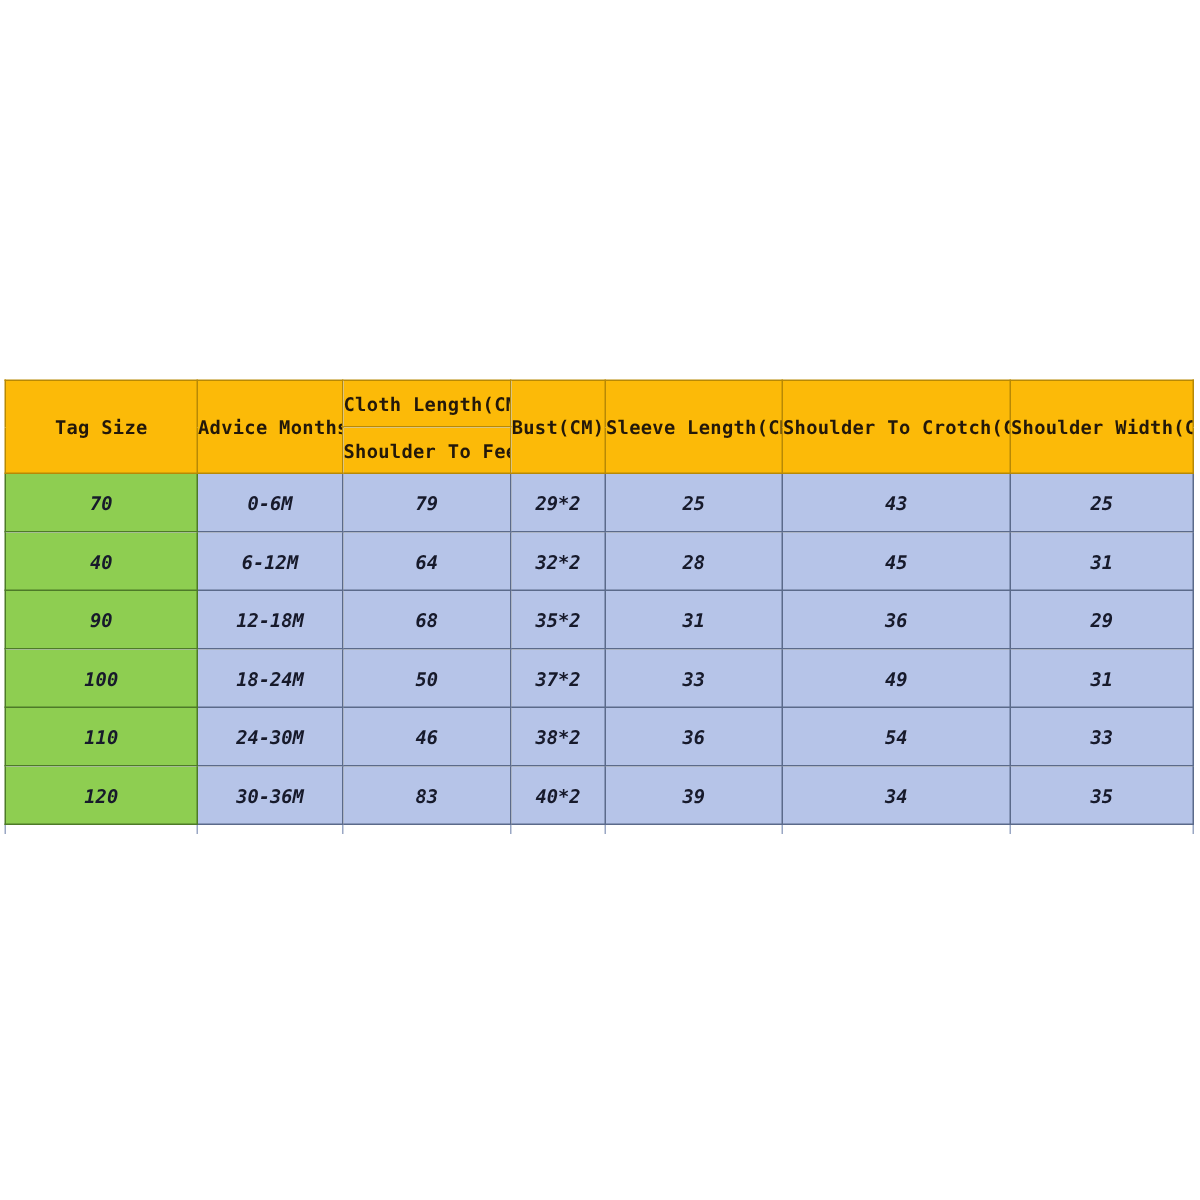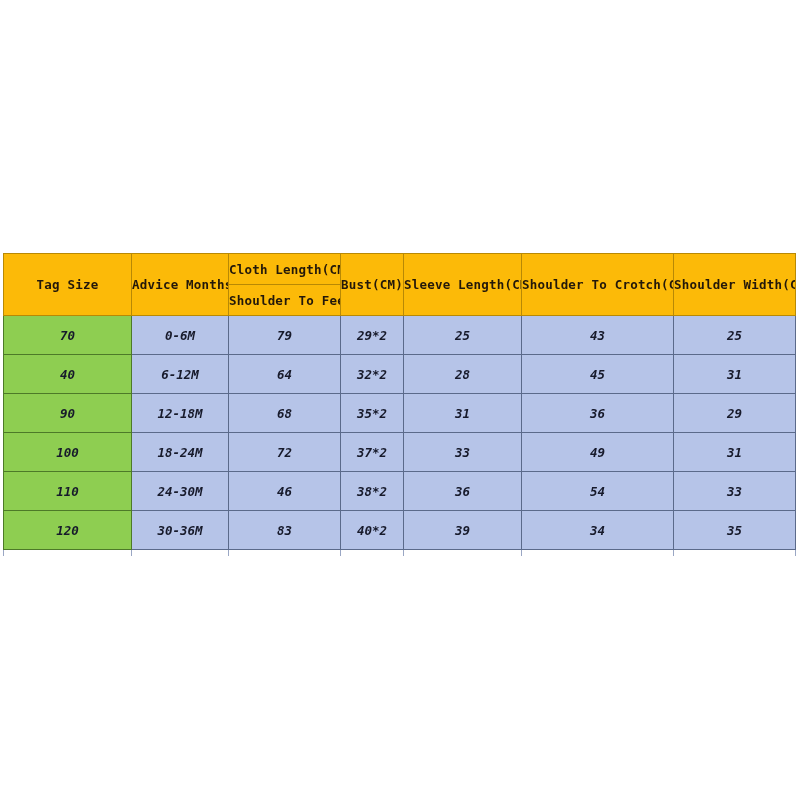--- a/index.html
+++ b/index.html
@@ -150,21 +150,21 @@
         <td>12-18M</td>
         <td>68</td>
         <td>35*2</td>
         <td>31</td>
         <td>36</td>
         <td>29</td>
       </tr>
       <tr>
         <td class="tag-cell">100</td>
         <td>18-24M</td>
-        <td>72</td>
+        <td>50</td>
         <td>37*2</td>
         <td>33</td>
         <td>49</td>
         <td>31</td>
       </tr>
       <tr>
         <td class="tag-cell">110</td>
         <td>24-30M</td>
         <td>46</td>
         <td>38*2</td>

